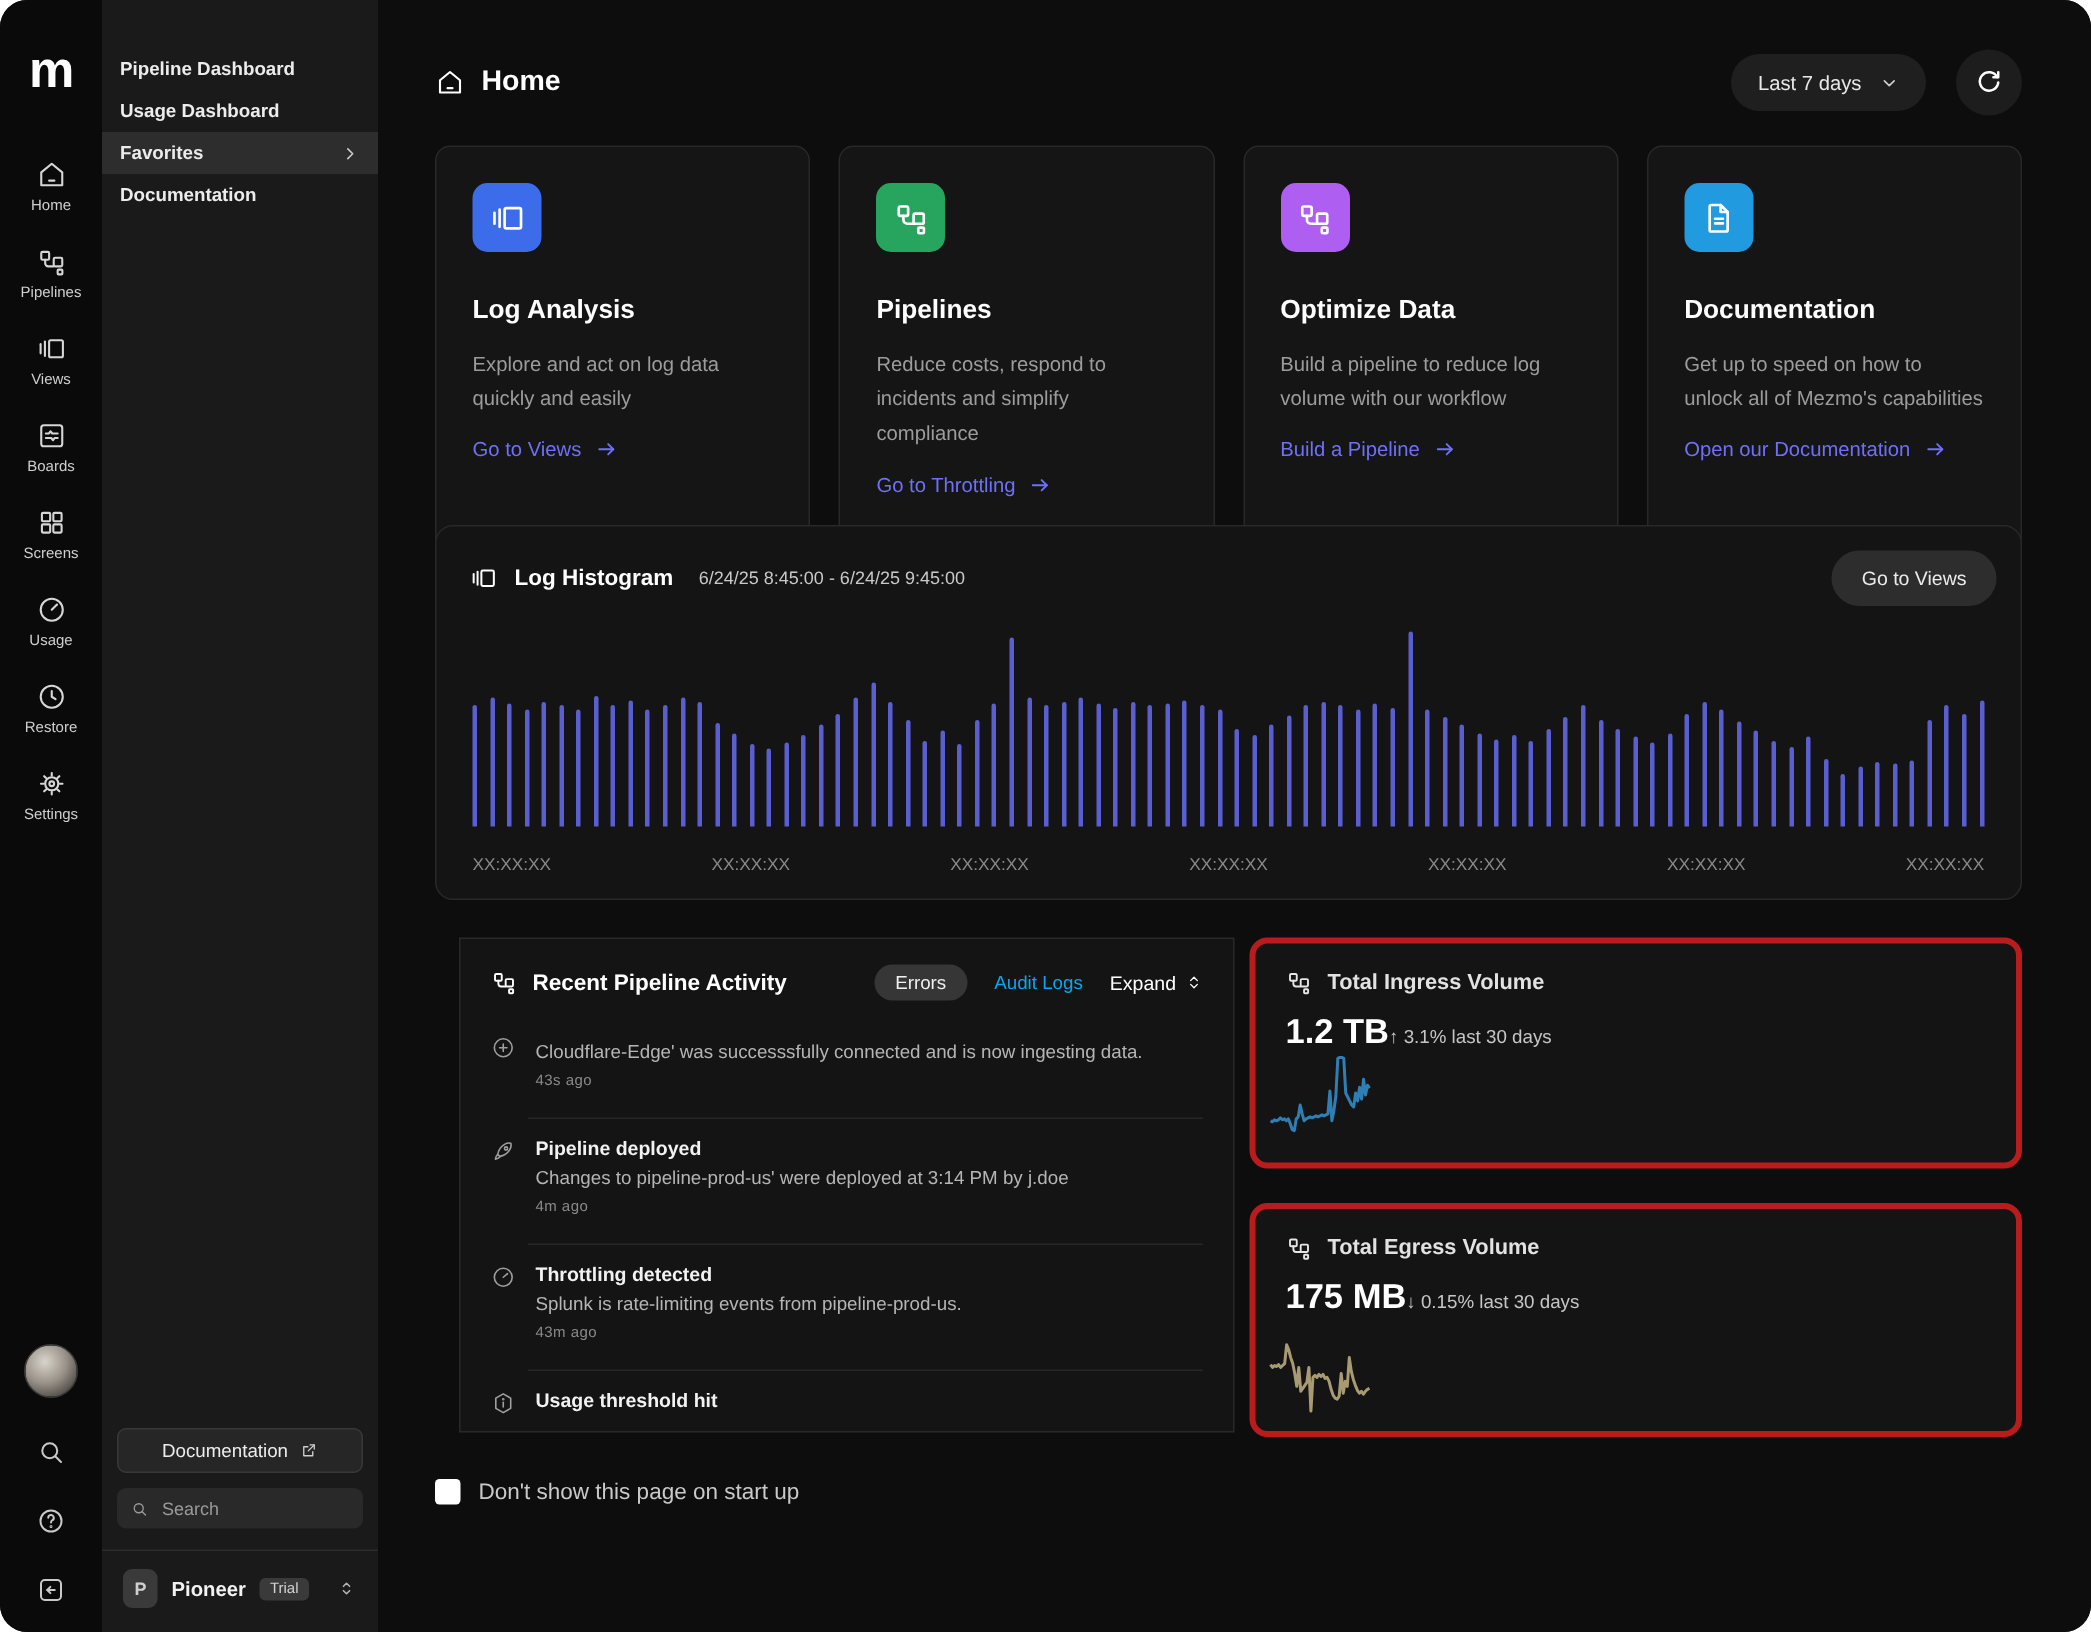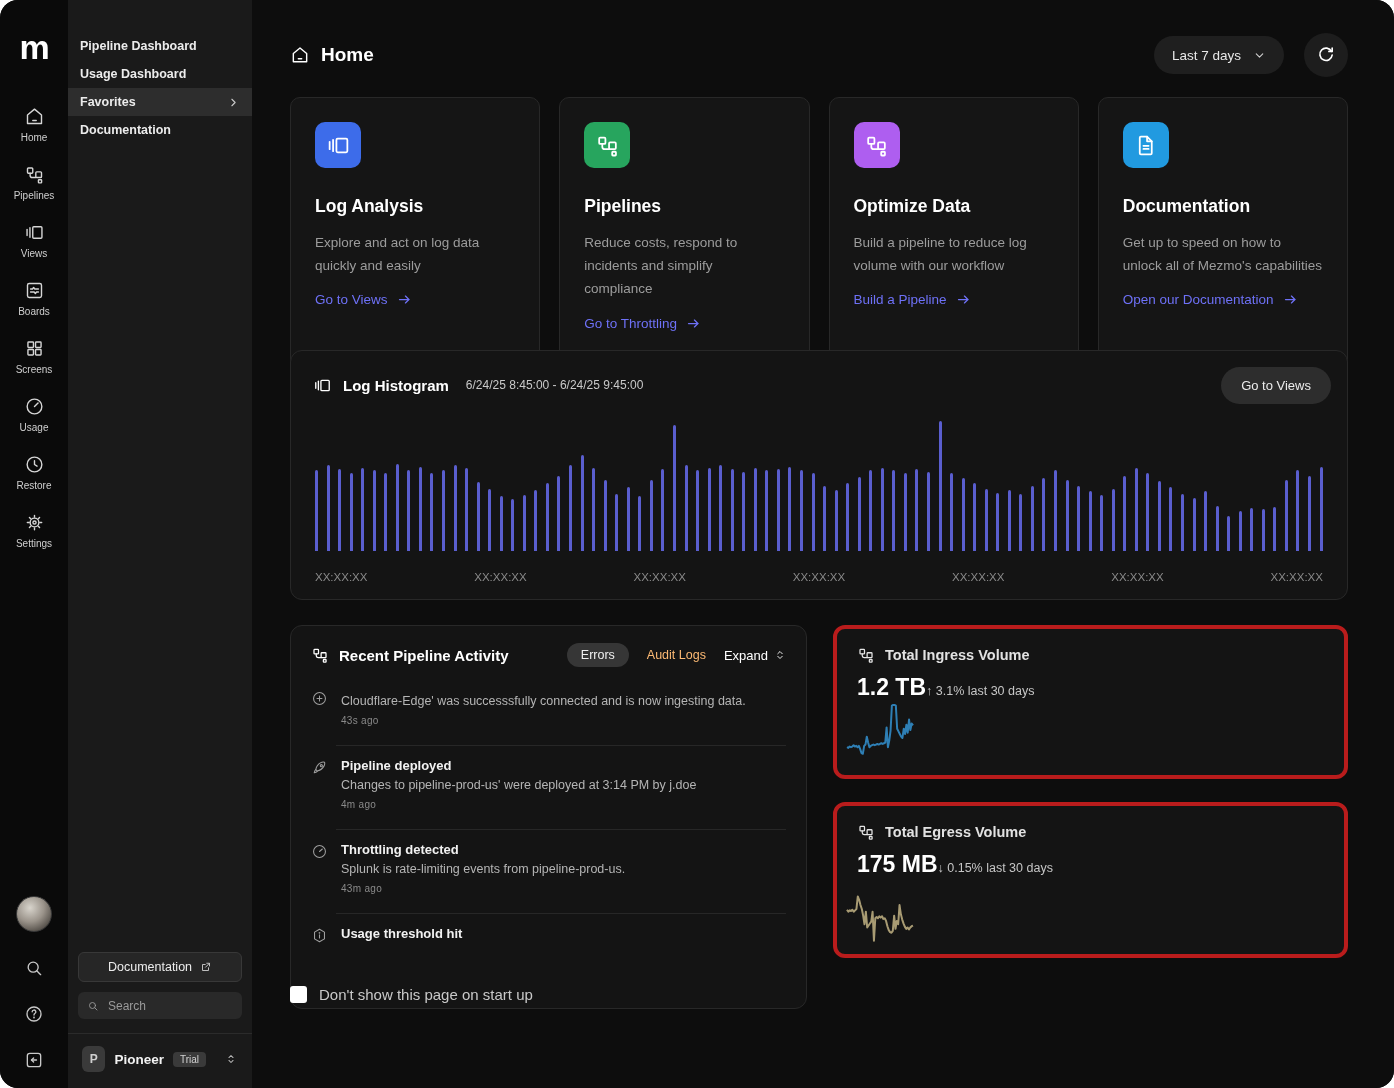--- a/index.html
+++ b/index.html
@@ -63,27 +63,27 @@
   .hist-panel{position:absolute;top:350px;left:38px;right:46px;height:250px;background:#141414;border:1px solid #282828;border-radius:12px;box-sizing:border-box;}
   .hist-header{position:absolute;top:14px;left:22px;right:16px;height:40px;display:flex;align-items:center;gap:11px;}
   .hist-header .h-icon svg{width:19px;height:19px;stroke:#fff;fill:none;stroke-width:1.7;stroke-linecap:round;stroke-linejoin:round;}
   .hist-title{font-size:15px;font-weight:700;color:#fff;}
   .hist-range{font-size:12px;color:#c9c9c9;margin-left:6px;}
   .hist-btn{margin-left:auto;height:37px;border-radius:19px;background:#2d2d2d;display:flex;align-items:center;padding:0 20px;font-size:13px;color:#ececec;cursor:pointer;}
   .hist-chart{position:absolute;left:24px;right:24px;top:70px;bottom:48px;display:flex;align-items:flex-end;justify-content:space-between;}
   .bar{width:3px;border-radius:1.5px 1.5px 0 0;}
   .hist-x{position:absolute;left:24px;right:24px;bottom:16px;display:flex;justify-content:space-between;font-size:11.5px;color:#8a8a8a;}
   
-  .activity-panel{position:absolute;top:625px;left:38px;width:517px;height:384px;background:#141414;border:1px solid #282828;border-radius:12px;box-sizing:border-box;overflow:hidden;}
+  .activity-panel{position:absolute;top:625px;left:54px;width:517px;height:330px;background:#141414;border:1px solid #282828;border-radius:0;box-sizing:border-box;overflow:hidden;}
   .act-header{display:flex;align-items:center;gap:10px;padding:17px 20px 10px;}
   .act-header .h-icon svg{width:18px;height:18px;stroke:#fff;fill:none;stroke-width:1.7;stroke-linecap:round;stroke-linejoin:round;}
   .act-title-text{font-size:15px;font-weight:700;color:#fff;}
   .act-tabs{margin-left:auto;display:flex;align-items:center;gap:18px;}
   .tab-pill{background:#363636;border-radius:14px;padding:5px 14px;font-size:12.5px;color:#f0f0f0;cursor:pointer;}
-  .tab-plain{font-size:12.5px;color:#fdba74;cursor:pointer;}
+  .tab-plain{font-size:12.5px;color:#0ea5e9;cursor:pointer;}
   .expand-ctl{display:flex;align-items:center;gap:6px;font-size:13px;color:#fff;cursor:pointer;}
   .expand-ctl svg{width:12px;height:12px;stroke:#fff;fill:none;stroke-width:1.8;stroke-linecap:round;stroke-linejoin:round;}
   .act-item{position:relative;padding:12px 20px 13px 50px;}
   .act-icon{position:absolute;left:20px;top:13px;}
   .act-icon svg{width:17px;height:17px;stroke:#9f9f9f;fill:none;stroke-width:1.5;stroke-linecap:round;stroke-linejoin:round;}
   .act-item-title{font-size:13px;font-weight:700;color:#f2f2f2;}
   .act-item-desc{margin-top:5px;font-size:12.5px;color:#b5b5b5;}
   .act-item-time{margin-top:7px;font-size:10px;color:#8a8a8a;letter-spacing:.3px;}
   .act-div{border-top:1px solid #272727;margin:6px 20px 0 45px;}
   

